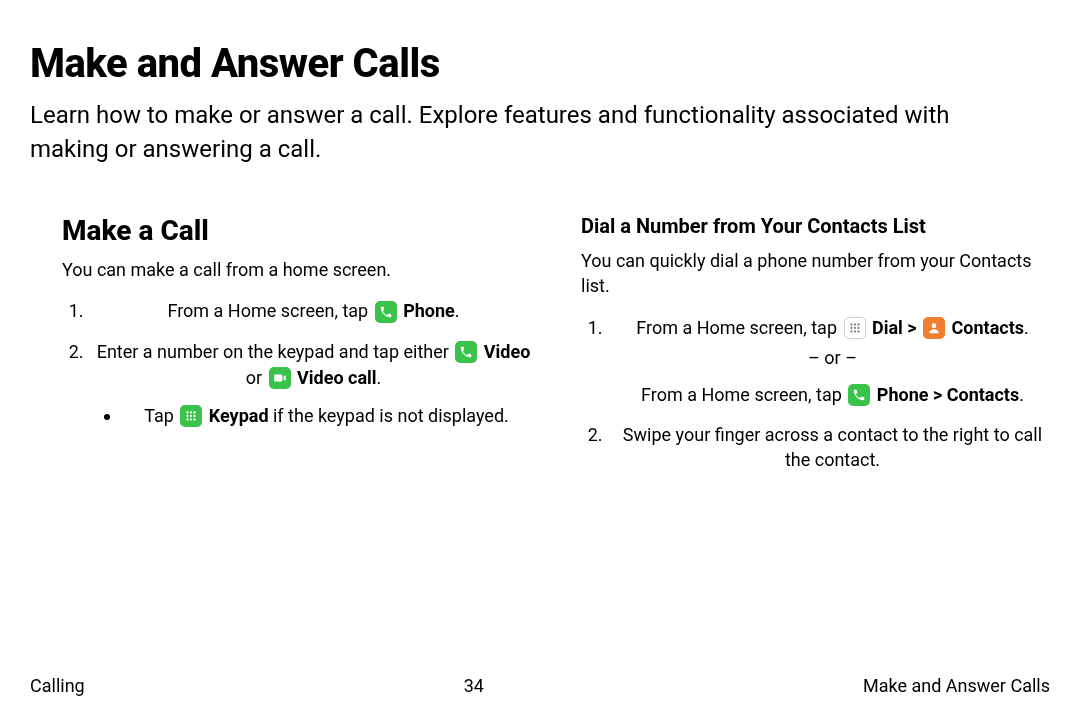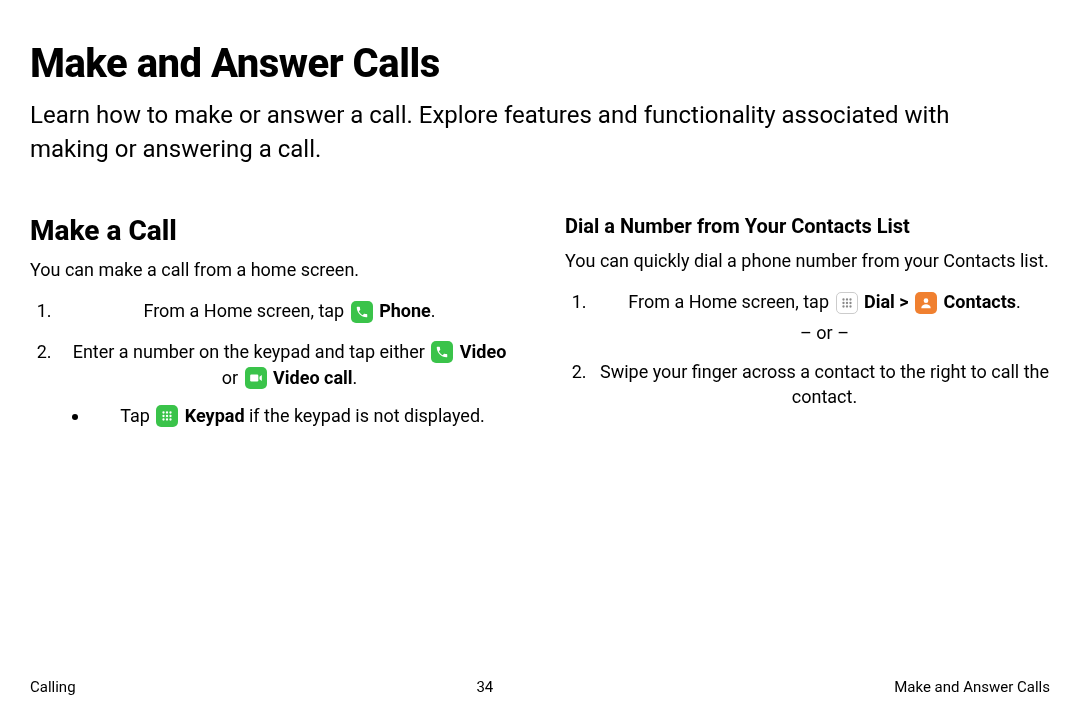--- a/index.html
+++ b/index.html
@@ -19,20 +19,21 @@
   }
   .intro {
     font-size: 24px;
     line-height: 1.4;
     margin-bottom: 48px;
     max-width: 960px;
   }
   .columns {
     display: flex;
     gap: 50px;
+    margin-left: 32px;
   }
   .col {
     flex: 1;
   }
   h2 {
     font-size: 28px;
     font-weight: 800;
     margin-bottom: 10px;
   }
   h3 {
@@ -88,21 +89,21 @@
   .or-line {
     margin: 4px 0 12px 0;
   }
   .footer {
     position: absolute;
     bottom: 24px;
     left: 30px;
     right: 30px;
     display: flex;
     justify-content: space-between;
-    font-size: 15px;
+    font-size: 18px;
   }
 </style>
 </head>
 <body>
 
 <h1>Make and Answer Calls</h1>
 <p class="intro">Learn how to make or answer a call. Explore features and functionality associated with making or answering a call.</p>
 
 <div class="columns">
 
@@ -178,20 +179,29 @@
         </span>
         <span class="bold">Dial</span><span class="bold"> &gt; </span>
         <span class="icon icon-contacts">
           <svg width="14" height="14" viewBox="0 0 24 24" fill="#fff">
               <circle cx="12" cy="8" r="4"></circle>
               <path d="M4 20c0-4 4-6 8-6s8 2 8 6v1H4z"></path>
             </svg>
         </span>
         <span class="bold">Contacts</span><span>.</span>
         <div class="or-line">– or –</div>
+        <div>
+          <span>From a Home screen, tap </span>
+          <span class="icon icon-phone">
+            <svg width="14" height="14" viewBox="0 0 24 24" fill="#fff">
+                <path d="M6.6 10.8c1.4 2.8 3.8 5.2 6.6 6.6l2.2-2.2c.3-.3.7-.4 1-.2 1.1.4 2.3.6 3.6.6.6 0 1 .4 1 1v3.4c0 .6-.4 1-1 1C10.6 21 3 13.4 3 4c0-.6.4-1 1-1h3.4c.6 0 1 .4 1 1 0 1.3.2 2.5.6 3.6.1.3 0 .7-.2 1l-2.2 2.2z"></path>
+              </svg>
+          </span>
+          <span class="bold">Phone</span><span class="bold"> &gt; </span><span class="bold">Contacts</span><span>.</span>
+        </div>
       </li>
       <li>Swipe your finger across a contact to the right to call the contact.</li>
     </ol>
   </div>
 
 </div>
 
 <div class="footer">
   <span>Calling</span>
   <span>34</span>

